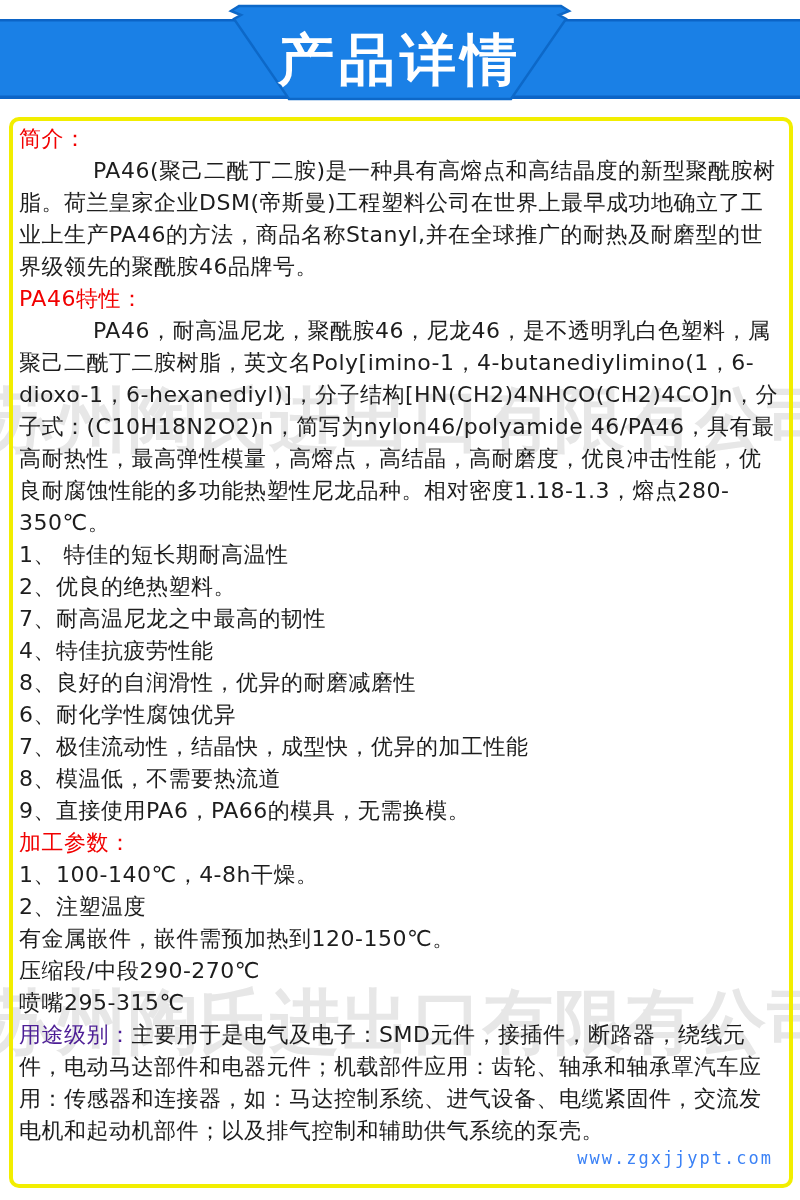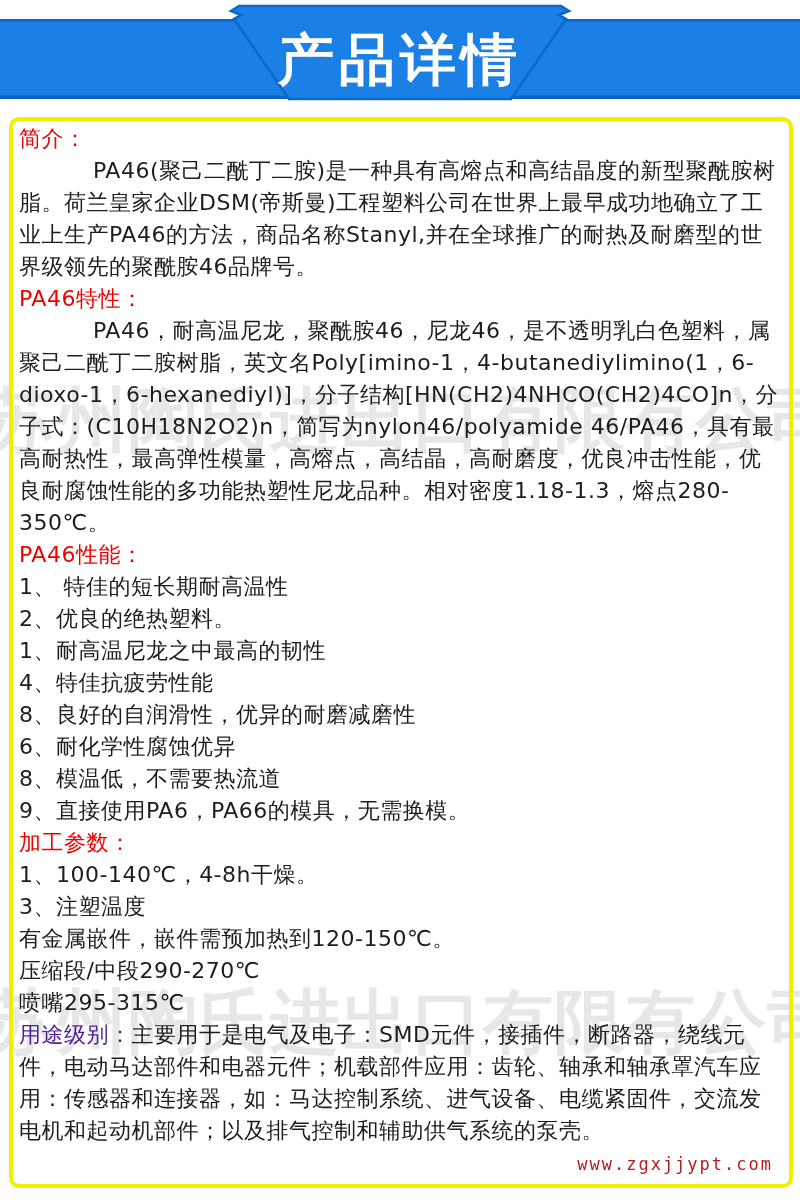--- a/index.html
+++ b/index.html
@@ -31,23 +31,23 @@
     background:transparent;
   }
   .line{
     font-size:22px;line-height:32px;color:#1d1d1d;
     letter-spacing:0.5px;
   }
   .heading{color:#f10000;}
   .para{text-indent:74px;}
   .red{color:#4c1d95;}
   .site-url{
-    position:absolute;right:16px;bottom:10px;
+    position:absolute;right:16px;bottom:16px;
     font-family:"DejaVu Sans Mono","Liberation Mono",monospace;
-    font-size:17px;letter-spacing:2px;color:#b91c1c;
+    font-size:17px;letter-spacing:2px;color:#3b82f6;
   }
 </style>
 </head>
 <body>
 
 <div class="page">
 
   <div class="banner">
     <svg width="800" height="112" viewBox="0 0 800 112" xmlns="http://www.w3.org/2000/svg">
       <rect x="0" y="19" width="800" height="80" fill="#1a80e6"></rect>
@@ -60,32 +60,32 @@
 
   <div class="watermark wm1">苏州陶氏进出口有限有公司</div>
   <div class="watermark wm2">苏州陶氏进出口有限有公司</div>
 
   <div class="content-box">
     <div id="content-area">
         <div class="line heading">简介：</div>
         <div class="line para">PA46(聚己二酰丁二胺)是一种具有高熔点和高结晶度的新型聚酰胺树脂。荷兰皇家企业DSM(帝斯曼)工程塑料公司在世界上最早成功地确立了工业上生产PA46的方法，商品名称Stanyl,并在全球推广的耐热及耐磨型的世界级领先的聚酰胺46品牌号。</div>
         <div class="line heading">PA46特性：</div>
         <div class="line para">PA46，耐高温尼龙，聚酰胺46，尼龙46，是不透明乳白色塑料，属聚己二酰丁二胺树脂，英文名Poly[imino-1，4-butanediylimino(1，6-dioxo-1，6-hexanediyl)]，分子结构[HN(CH2)4NHCO(CH2)4CO]n，分子式：(C10H18N2O2)n，简写为nylon46/polyamide 46/PA46，具有最高耐热性，最高弹性模量，高熔点，高结晶，高耐磨度，优良冲击性能，优良耐腐蚀性能的多功能热塑性尼龙品种。相对密度1.18-1.3，熔点280-350℃。</div>
-        <div class="line heading">PA46性能：</div>
         <div class="line">1、 特佳的短长期耐高温性</div>
         <div class="line">2、优良的绝热塑料。</div>
-        <div class="line">1、耐高温尼龙之中最高的韧性</div>
+        <div class="line">7、耐高温尼龙之中最高的韧性</div>
         <div class="line">4、特佳抗疲劳性能</div>
         <div class="line">8、良好的自润滑性，优异的耐磨减磨性</div>
         <div class="line">6、耐化学性腐蚀优异</div>
+        <div class="line">7、极佳流动性，结晶快，成型快，优异的加工性能</div>
         <div class="line">8、模温低，不需要热流道</div>
         <div class="line">9、直接使用PA6，PA66的模具，无需换模。</div>
         <div class="line heading">加工参数：</div>
         <div class="line">1、100-140℃，4-8h干燥。</div>
-        <div class="line">3、注塑温度</div>
+        <div class="line">2、注塑温度</div>
         <div class="line">有金属嵌件，嵌件需预加热到120-150℃。</div>
         <div class="line">压缩段/中段290-270℃</div>
         <div class="line">喷嘴295-315℃</div>
         <div class="line"><span class="red">用途级别：</span><span>主要用于是电气及电子：SMD元件，接插件，断路器，绕线元件，电动马达部件和电器元件；机载部件应用：齿轮、轴承和轴承罩汽车应用：传感器和连接器，如：马达控制系统、进气设备、电缆紧固件，交流发电机和起动机部件；以及排气控制和辅助供气系统的泵壳。</span></div>
       </div>
     <div class="site-url">www.zgxjjypt.com</div>
   </div>
 
 </div>
 

